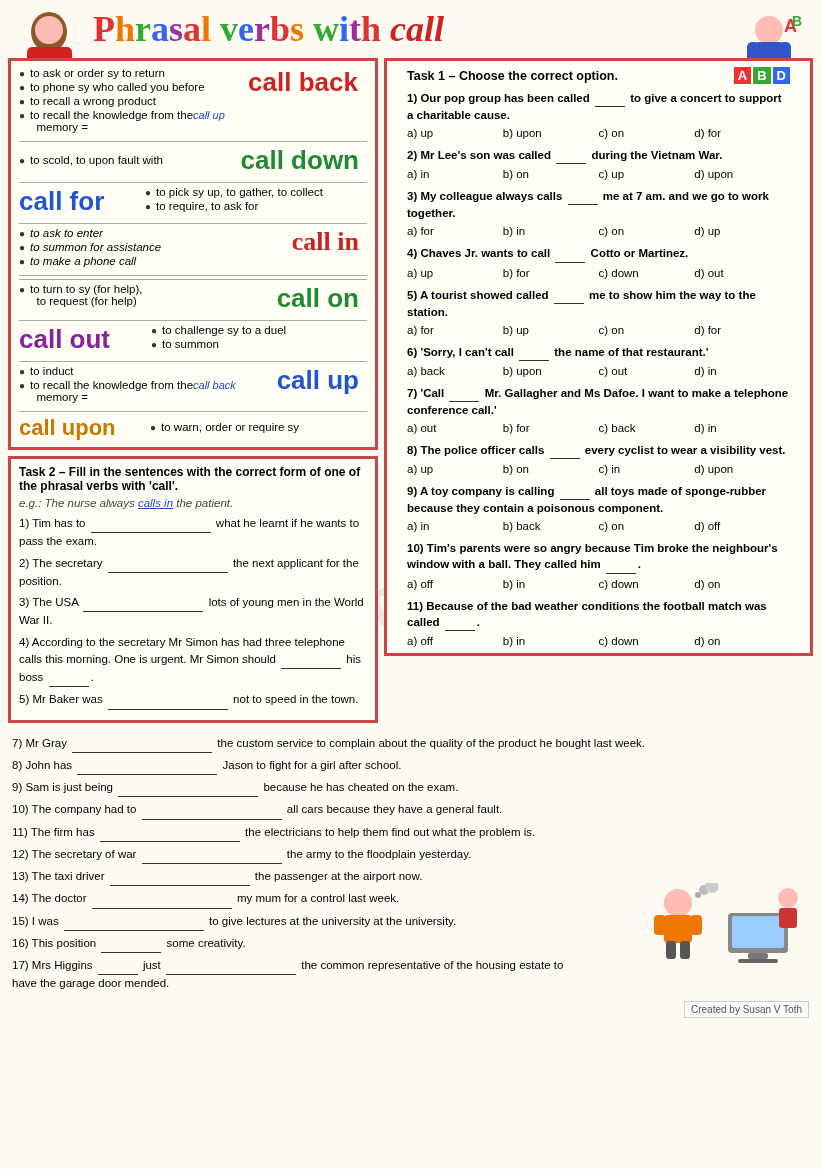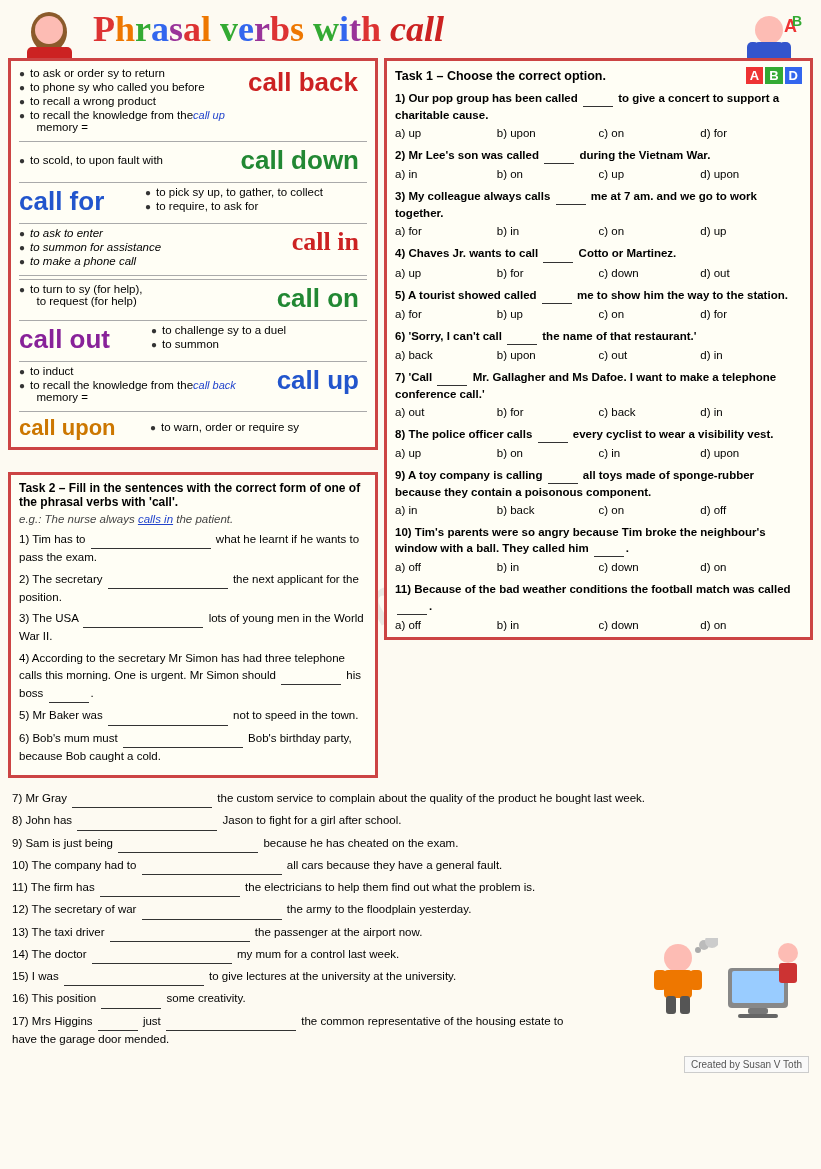--- a/index.html
+++ b/index.html
@@ -34,21 +34,21 @@
     .left-col {
       width: 370px;
       flex-shrink: 0;
     }
 
     
     .definitions-box {
       border: 3px solid #cc4444;
       background: #fffef5;
       padding: 6px 8px;
-      margin-bottom: 22px;
+      margin-bottom: 6px;
     }
 
     .def-item {
       margin-bottom: 6px;
     }
 
     .def-bullet {
       display: flex;
       align-items: flex-start;
       margin-bottom: 2px;
@@ -125,21 +125,21 @@
     .blank-vshort { min-width: 40px; }
 
     
     .right-col {
       flex: 1;
     }
 
     .task1-box {
       border: 3px solid #cc4444;
       background: #fffef5;
-      padding: 6px 8px;
+      padding: 6px 20px;
       font-size: 11.5px;
     }
 
     .task1-title {
       font-weight: bold;
       font-size: 12.5px;
       margin-bottom: 6px;
       display: flex;
       justify-content: space-between;
       align-items: center;
@@ -371,21 +371,20 @@
 
       <div class="task2-box">
         <div class="task2-title">Task 2 – Fill in the sentences with the correct form of one of the phrasal verbs with 'call'.</div>
         <div class="task2-example">e.g.: The nurse always <span>calls in</span> the patient.</div>
 
         <div class="task2-item">1) Tim has to <span class="blank">&nbsp;</span> what he learnt if he wants to pass the exam.</div>
         <div class="task2-item">2) The secretary <span class="blank">&nbsp;</span> the next applicant for the position.</div>
         <div class="task2-item">3) The USA <span class="blank">&nbsp;</span> lots of young men in the World War II.</div>
         <div class="task2-item">4) According to the secretary Mr Simon has had three telephone calls this morning. One is urgent. Mr Simon should <span class="blank blank-short">&nbsp;</span> his boss <span class="blank blank-vshort">&nbsp;</span>.</div>
         <div class="task2-item">5) Mr Baker was <span class="blank">&nbsp;</span> not to speed in the town.</div>
-        <div class="task2-item">6) Bob's mum must <span class="blank">&nbsp;</span> Bob's birthday party, because Bob caught a cold.</div>
       </div>
 
     </div>
 
     <div class="right-col">
       <div class="task1-box">
         <div class="task1-title">
           <span>Task 1 – Choose the correct option.</span>
           <div class="task1-badges">
             <span class="badge-a">A</span>

